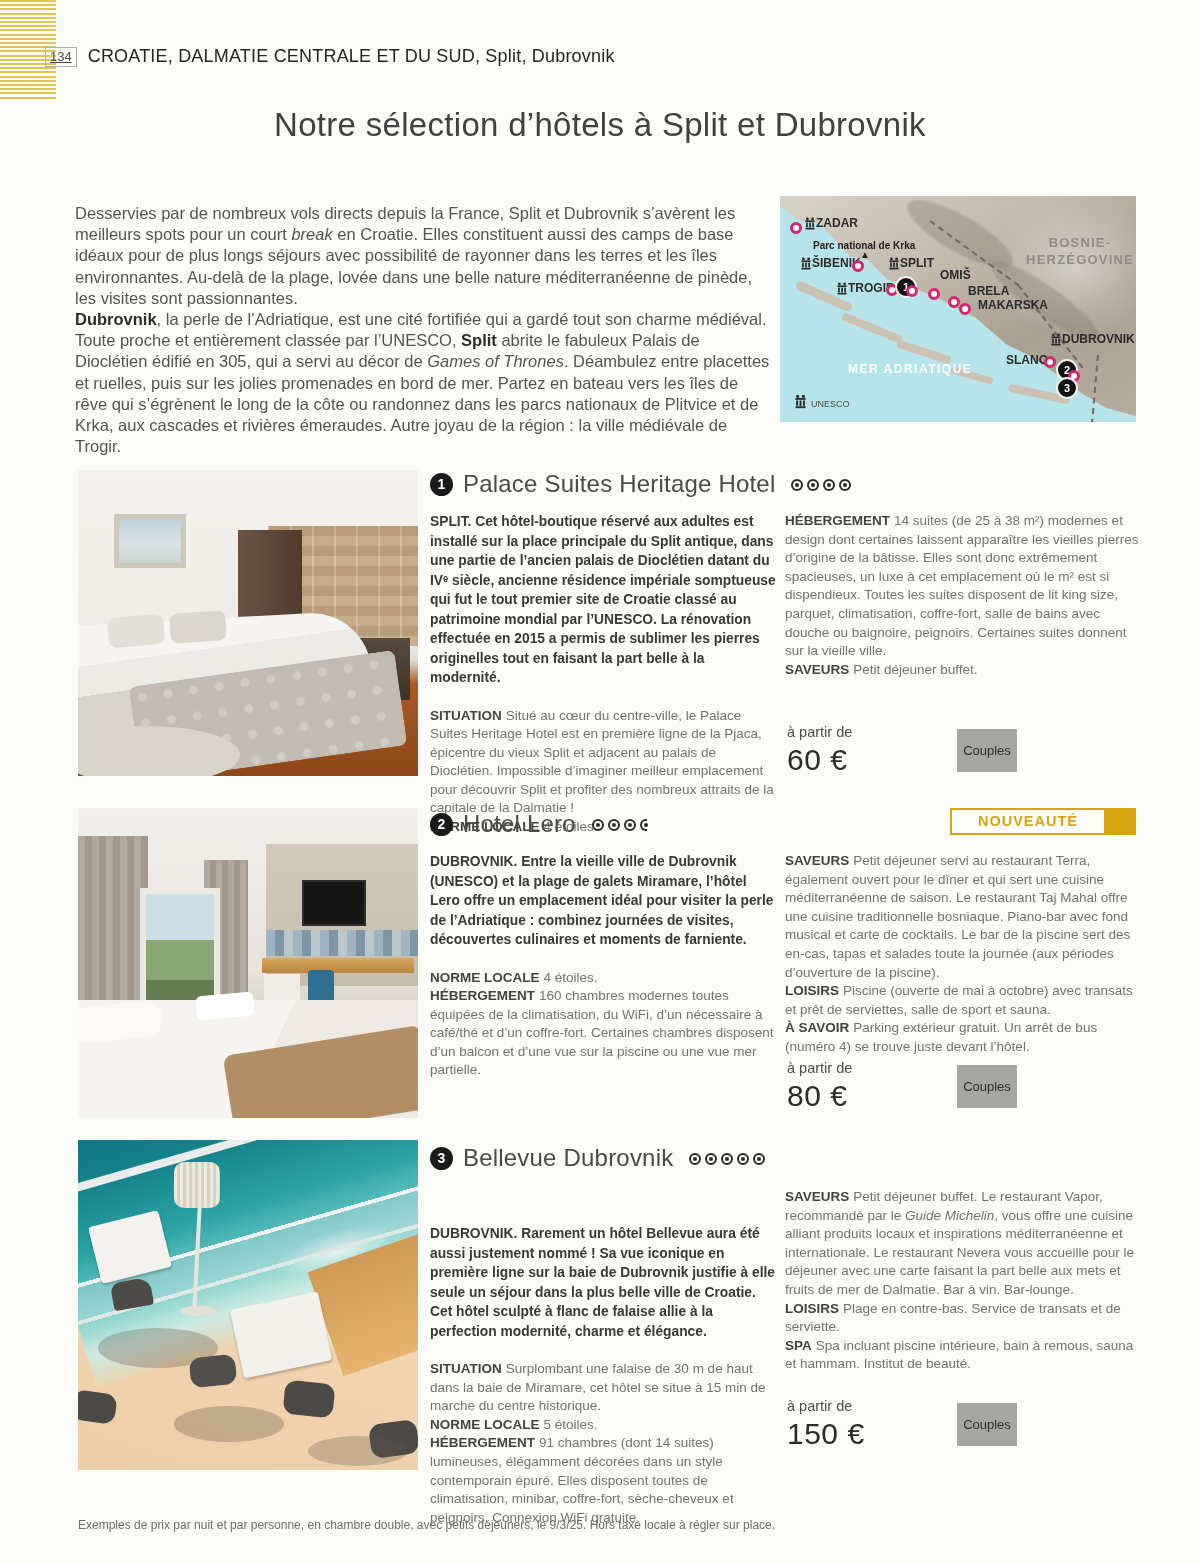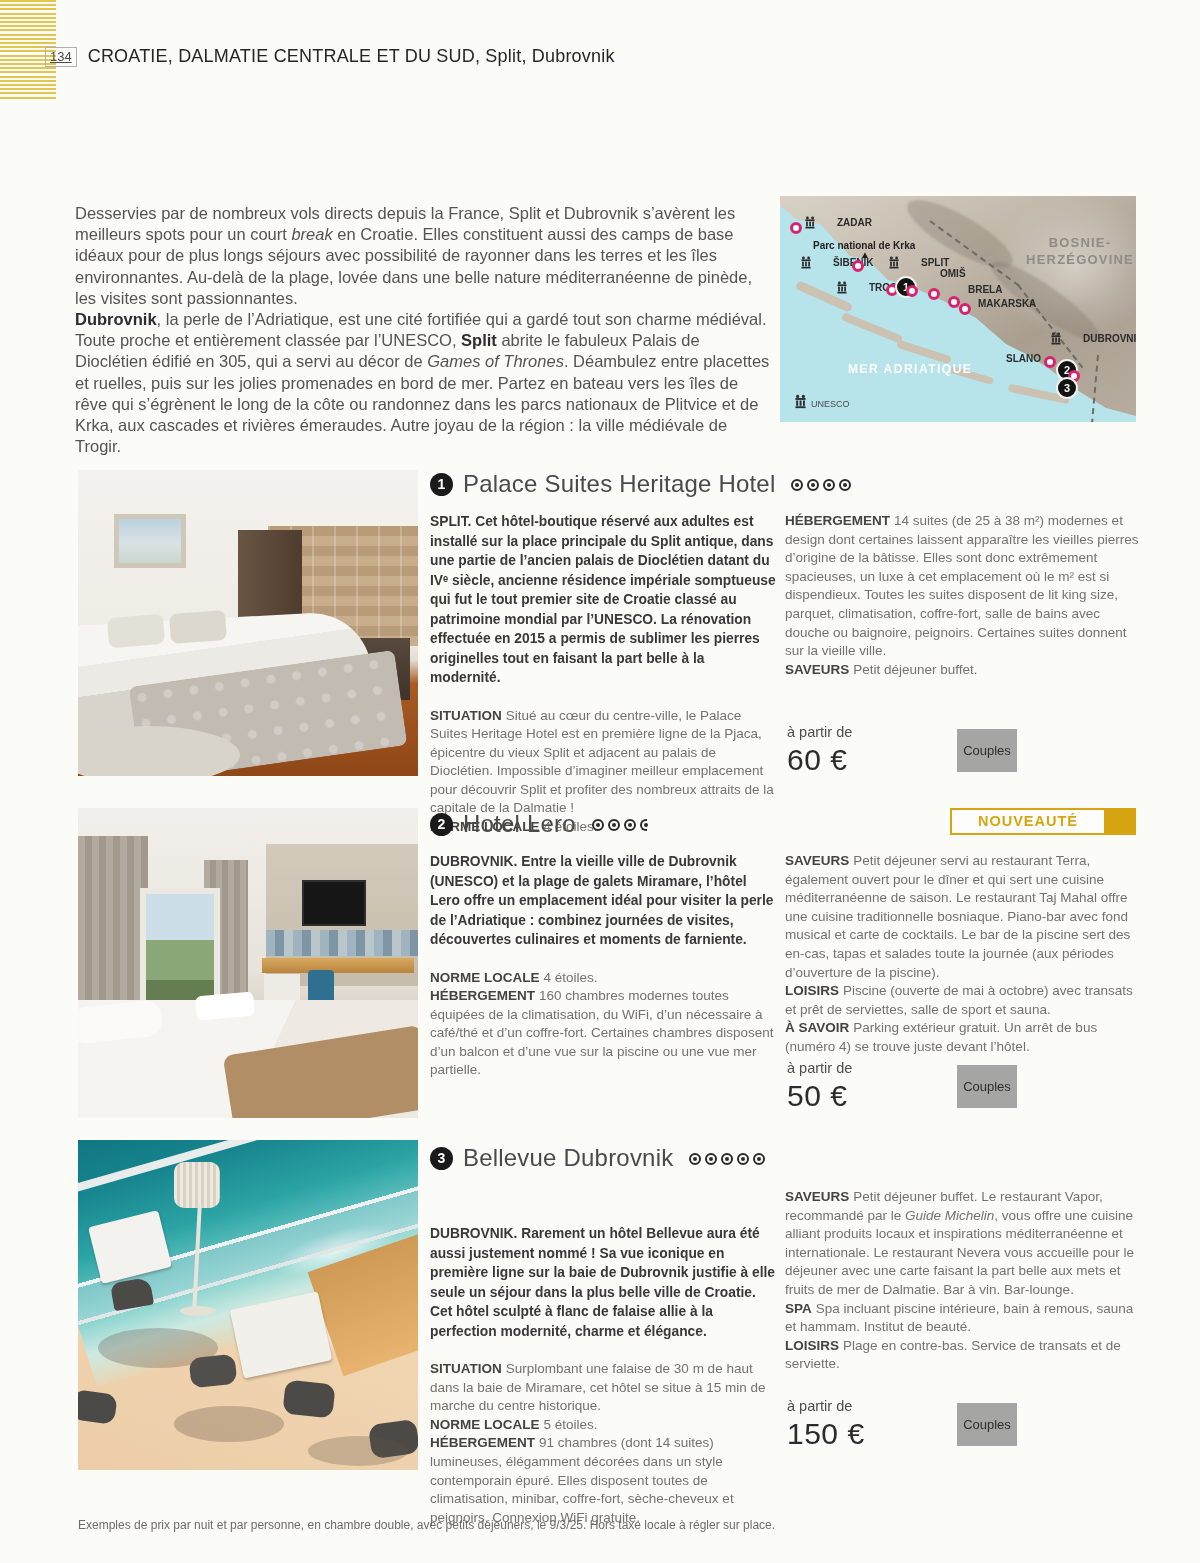--- a/index.html
+++ b/index.html
@@ -27,21 +27,21 @@
   
   .map{position:absolute;left:780px;top:196px;width:356px;height:226px;background:#b7e3eb;overflow:hidden;}
   .land{position:absolute;inset:0;background:linear-gradient(150deg,#d8d2c6 0%,#c2b9ab 38%,#a99e90 66%,#b8aea0 100%);
         clip-path:polygon(0px 10px,18px 24px,40px 28px,70px 60px,88px 64px,108px 84px,124px 88px,148px 98px,
         170px 108px,196px 122px,226px 148px,250px 160px,268px 172px,300px 196px,326px 212px,356px 220px,356px 0px,0px 0px);}
   .bosnia-shade{position:absolute;left:210px;top:0px;width:170px;height:140px;
         background:radial-gradient(closest-side,#d3cdc3,rgba(211,205,195,0));}
   .ridge{position:absolute;background:rgba(128,117,103,.35);border-radius:50%;filter:blur(1px);}
   .dash{position:absolute;border-top:2px dashed #6f6a62;height:0;}
   .island{position:absolute;background:#cbc2b2;border-radius:6px;}
-  .mlabel{position:absolute;font-size:10px;font-weight:700;color:#2b2b2b;white-space:nowrap;display:flex;align-items:center;gap:21px;}
+  .mlabel{position:absolute;font-size:12px;font-weight:700;color:#2b2b2b;white-space:nowrap;display:flex;align-items:center;gap:0;}
   .colicon{width:12px;height:13px;fill:#2d2d2d;flex:none;}
   .ring{position:absolute;width:12px;height:12px;border-radius:50%;background:#fff;border:3px solid #d6246e;box-sizing:border-box;}
   .mnum{position:absolute;width:18px;height:18px;border-radius:50%;background:#131313;color:#fff;
         font-size:11px;font-weight:700;display:flex;align-items:center;justify-content:center;border:2px solid #f2f2ee;box-sizing:content-box;}
   .region{position:absolute;left:236px;top:38px;width:128px;text-align:center;font-size:13px;font-weight:700;
           color:#8e8c86;letter-spacing:1.2px;line-height:17px;}
   .sealabel{position:absolute;left:68px;top:166px;font-size:12px;font-weight:700;color:#ffffff;letter-spacing:1.5px;}
   .legend{position:absolute;left:14px;top:198px;display:flex;align-items:flex-end;gap:4px;font-size:9px;color:#4a4a48;}
   .tri{position:absolute;left:80px;top:53px;font-size:10px;color:#1c1c1c;}
   .parklabel{position:absolute;left:33px;top:44px;font-size:10px;font-weight:700;color:#1f1f1f;white-space:nowrap;}
@@ -111,20 +111,21 @@
 
 <div class="page">
 
   <div class="corner"></div>
 
   <div class="header">
     <span class="pagenum">134</span>
     <span class="breadcrumb">CROATIE, DALMATIE CENTRALE ET DU SUD, Split, Dubrovnik</span>
   </div>
 
+  <h1 class="title">Notre sélection d’hôtels à Split et Dubrovnik</h1>
 
   <div class="intro">
     <p><span>Desservies par de nombreux vols directs depuis la France, Split et Dubrovnik s’avèrent les meilleurs spots pour un court </span><em>break</em><span> en Croatie. Elles constituent aussi des camps de base idéaux pour de plus longs séjours avec possibilité de rayonner dans les terres et les îles environnantes. Au-delà de la plage, lovée dans une belle nature méditerranéenne de pinède, les visites sont passionnantes.</span></p>
     <p><span class="b">Dubrovnik</span><span>, la perle de l’Adriatique, est une cité fortifiée qui a gardé tout son charme médiéval. Toute proche et entièrement classée par l’UNESCO, </span><span class="b">Split</span><span> abrite le fabuleux Palais de Dioclétien édifié en 305, qui a servi au décor de </span><em>Games of Thrones</em><span>. Déambulez entre placettes et ruelles, puis sur les jolies promenades en bord de mer. Partez en bateau vers les îles de rêve qui s’égrènent le long de la côte ou randonnez dans les parcs nationaux de Plitvice et de Krka, aux cascades et rivières émeraudes. Autre joyau de la région : la ville médiévale de Trogir.</span></p>
   </div>
 
   <div class="map">
     <div class="land"></div>
     <div class="bosnia-shade ph"></div>
     <div class="ridge" style="left:120px;top:20px;width:120px;height:36px;transform:rotate(30deg);"></div>
@@ -289,21 +290,21 @@
       <p><span class="lbl">NORME LOCALE</span><span>4 étoiles.</span></p>
       <p><span class="lbl">HÉBERGEMENT</span><span>160 chambres modernes toutes équipées de la climatisation, du WiFi, d’un nécessaire à café/thé et d’un coffre-fort. Certaines chambres disposent d’un balcon et d’une vue sur la piscine ou une vue mer partielle.</span></p>
     </div>
     <div class="col right" style="top:44px;">
       <p><span class="lbl">SAVEURS</span><span>Petit déjeuner servi au restaurant Terra, également ouvert pour le dîner et qui sert une cuisine méditerranéenne de saison. Le restaurant Taj Mahal offre une cuisine traditionnelle bosniaque. Piano-bar avec fond musical et carte de cocktails. Le bar de la piscine sert des en-cas, tapas et salades toute la journée (aux périodes d’ouverture de la piscine).</span></p>
       <p><span class="lbl">LOISIRS</span><span>Piscine (ouverte de mai à octobre) avec transats et prêt de serviettes, salle de sport et sauna.</span></p>
       <p><span class="lbl">À SAVOIR</span><span>Parking extérieur gratuit. Un arrêt de bus (numéro 4) se trouve juste devant l’hôtel.</span></p>
     </div>
     <div class="price" style="top:252px;">
       <div class="plabel">à partir de</div>
-      <div class="pval">50 €</div>
+      <div class="pval">80 €</div>
     </div>
     <div class="couples" style="top:257px;">Couples</div>
   </section>
 
   <section class="hotel" style="top:1140px;height:348px;">
     <div class="photo photo3" style="height:330px;">
       <div class="ph" style="right:-60px;top:-80px;width:430px;height:270px;transform:rotate(-17deg);background:linear-gradient(180deg,#0f6f7e 0%,#15838c 28%,#2ba3a4 52%,#74ccc9 72%,#cdeae2 88%,#e8d6b4 100%);"></div>
       <div class="ph" style="right:-36px;top:60px;width:200px;height:150px;transform:rotate(-17deg);background:radial-gradient(ellipse 90px 26px at 45% 30%,rgba(255,255,255,.85),rgba(255,255,255,0) 70%),radial-gradient(ellipse 110px 30px at 60% 60%,rgba(255,255,255,.7),rgba(255,255,255,0) 70%),radial-gradient(ellipse 80px 22px at 30% 85%,rgba(255,255,255,.6),rgba(255,255,255,0) 70%);"></div>
       <div class="ph" style="right:-34px;top:108px;width:130px;height:110px;transform:rotate(-19deg);background:linear-gradient(180deg,#cf9a55,#e7b36e);"></div>
       <div class="ph" style="left:-30px;top:6px;width:320px;height:8px;background:#e8edec;transform:rotate(-16deg);"></div>
@@ -334,22 +335,22 @@
         </span>
     </div>
     <div class="col mid" style="top:40px;margin-top:44px;">
       <p class="lead">DUBROVNIK. Rarement un hôtel Bellevue aura été aussi justement nommé ! Sa vue iconique en première ligne sur la baie de Dubrovnik justifie à elle seule un séjour dans la plus belle ville de Croatie. Cet hôtel sculpté à flanc de falaise allie à la perfection modernité, charme et élégance.</p>
       <p><span class="lbl">SITUATION</span><span>Surplombant une falaise de 30 m de haut dans la baie de Miramare, cet hôtel se situe à 15 min de marche du centre historique.</span></p>
       <p><span class="lbl">NORME LOCALE</span><span>5 étoiles.</span></p>
       <p><span class="lbl">HÉBERGEMENT</span><span>91 chambres (dont 14 suites) lumineuses, élégamment décorées dans un style contemporain épuré. Elles disposent toutes de climatisation, minibar, coffre-fort, sèche-cheveux et peignoirs. Connexion WiFi gratuite.</span></p>
     </div>
     <div class="col right" style="top:48px;">
       <p><span class="lbl">SAVEURS</span><span>Petit déjeuner buffet. Le restaurant Vapor, recommandé par le </span><em>Guide Michelin</em><span>, vous offre une cuisine alliant produits locaux et inspirations méditerranéenne et internationale. Le restaurant Nevera vous accueille pour le déjeuner avec une carte faisant la part belle aux mets et fruits de mer de Dalmatie. Bar à vin. Bar-lounge.</span></p>
+      <p><span class="lbl">LOISIRS</span><span>Plage en contre-bas. Service de transats et de serviette.</span></p>
       <p><span class="lbl">SPA</span><span>Spa incluant piscine intérieure, bain à remous, sauna et hammam. Institut de beauté.</span></p>
-      <p><span class="lbl">LOISIRS</span><span>Plage en contre-bas. Service de transats et de serviette.</span></p>
     </div>
     <div class="price" style="top:258px;">
       <div class="plabel">à partir de</div>
       <div class="pval">150 €</div>
     </div>
     <div class="couples" style="top:263px;">Couples</div>
   </section>
 
   <div class="footer">Exemples de prix par nuit et par personne, en chambre double, avec petits déjeuners, le 9/3/25. Hors taxe locale à régler sur place.</div>
 

